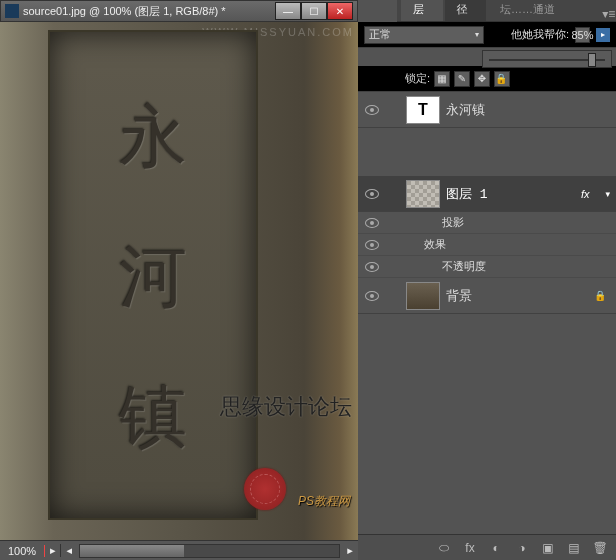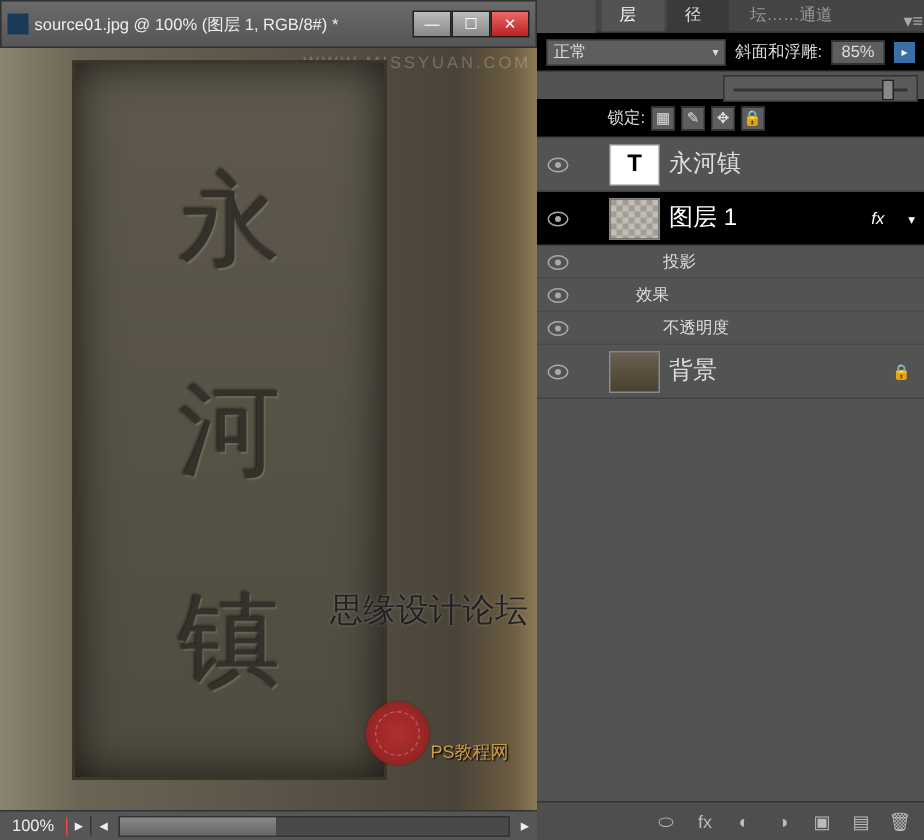--- a/index.html
+++ b/index.html
@@ -1,37 +1,37 @@
 <!DOCTYPE html>
 <html><head>
 <meta charset="utf-8">
 <style>
 * { box-sizing: border-box; margin: 0; padding: 0; font-family: "Microsoft YaHei", sans-serif; }
 body { width: 616px; height: 560px; background: #555; overflow: hidden; position: relative; }
 
 .doc-window { position: absolute; left: 0; top: 0; width: 358px; height: 560px; background: #4a4a4a; display: flex; flex-direction: column; }
-.titlebar { height: 32px; background: linear-gradient(#6a6a6a,#565656); display: flex; align-items: center; padding: 0 4px; color: #eee; font-size: 11px; border: 1px solid #333; }
+.titlebar { height: 22px; background: linear-gradient(#6a6a6a,#565656); display: flex; align-items: center; padding: 0 4px; color: #eee; font-size: 11px; border: 1px solid #333; }
 .titlebar .icon { width: 14px; height: 14px; background: #1a3a5a; margin-right: 4px; }
 .titlebar .title { flex: 1; }
 .win-btns { display: flex; gap: 0; }
 .win-btn { width: 26px; height: 18px; display: flex; align-items: center; justify-content: center; font-size: 10px; color: #fff; border: 1px solid #222; }
 .win-min { background: linear-gradient(#bbb,#888); }
 .win-max { background: linear-gradient(#bbb,#888); }
 .win-close { background: linear-gradient(#e66,#b22); }
 
 .canvas { flex: 1; position: relative; overflow: hidden; background: #3a3a3a; }
 .canvas-img { width: 100%; height: 100%; background: linear-gradient(90deg,#8a8570 0%,#6a6455 15%,#5a5548 50%,#4a4438 85%,#6a5a40 95%,#8a7a55 100%); position: relative; }
 .stone { position: absolute; left: 48px; top: 8px; right: 100px; bottom: 20px; background: linear-gradient(#5e594c,#4f4b3f); border: 2px solid #3a3628; box-shadow: inset 0 0 30px rgba(0,0,0,0.7); }
 .stone::before { content: ""; position: absolute; left: 50%; top: -2px; transform: translateX(-50%); width: 60px; height: 40px; background: #3a3628; clip-path: polygon(20% 0,80% 0,100% 100%,0 100%); display:none;}
 .carved { position: absolute; left: 50%; transform: translateX(-50%); color: #35312a; font-size: 68px; font-family: "KaiTi","STKaiti",serif; text-shadow: 1px 1px 1px rgba(255,255,255,0.15), -1px -1px 2px rgba(0,0,0,0.6); }
 .c1 { top: 60px; } .c2 { top: 200px; } .c3 { top: 340px; }
 .overlay-cal { position: absolute; right: 6px; bottom: 120px; color: #222; font-family: "KaiTi",serif; font-size: 22px; line-height: 26px; text-align: center; text-shadow: 0 0 2px rgba(255,255,255,0.3); }
 .seal { position: absolute; right: 72px; bottom: 30px; width: 42px; height: 42px; background: radial-gradient(#b03030,#8a1f1f); border-radius: 50%; box-shadow: 0 0 2px #701010; }
 .seal::after{content:"";position:absolute;inset:6px;border:1px dashed rgba(255,200,200,0.3);border-radius:50%;}
-.wm-text{position:absolute;right:19px;bottom:30px;text-align:left;font-size:12px;color:#c94;line-height:18px;text-shadow:1px 1px 1px #000;}
+.wm-text{position:absolute;right:8px;bottom:30px;text-align:left;font-size:12px;color:#c94;font-style:italic;line-height:18px;text-shadow:1px 1px 1px #000;}
 .wm-top{position:absolute;right:4px;top:4px;color:rgba(255,255,255,0.22);font-size:11px;letter-spacing:2px;}
 
 .statusbar { height: 20px; background: #565656; border-top:1px solid #333; display: flex; align-items: center; font-size: 11px; color: #eee; }
 .zoom { padding: 0 8px; border-right: 1px solid #ef4444; }
 .zoom-arrow{width:16px;text-align:center;border-right:1px solid #333;}
 .scroll-area{flex:1;height:14px;background:#494949;position:relative;margin:0 2px;border:1px solid #333;}
 .scroll-thumb{position:absolute;left:0;top:0;width:40%;height:100%;background:linear-gradient(#888,#666);}
 .sb-btn{width:16px;text-align:center;}
 
 .panel { position: absolute; left: 358px; right: 0; top: 0; bottom: 0; background: #535353; display: flex; flex-direction: column; font-size: 11px; color: #ddd; }
@@ -39,41 +39,41 @@
 .tab { padding: 3px 12px 4px; background: #3a3a3a; border-radius: 3px 3px 0 0; font-size: 11px; }
 .tab.active { background: #535353; color: #fff; }
 .tab.extra{background:transparent;color:#999;}
 .panel-menu{margin-left:auto;width:18px;text-align:center;font-size:12px;color:#aaa;}
 
 .row { height: 26px; display: flex; align-items: center; padding: 0 6px; border-bottom: 1px solid #414141; gap: 6px; }
 .row.dark{background:#000000;}
 .dropdown { flex:1; max-width:120px; height: 18px; background: #5e5e5e; border: 1px solid #333; display: flex; align-items: center; padding: 0 4px; font-size:11px;}
 .dd-arrow{margin-left:auto;font-size:8px;}
 .label { font-size: 11px; }
-.opacity-field { width: 36px; height: 16px; background: #5e5e5e; border: 1px solid #333; text-align: center; font-size:11px;display:flex;align-items:center;justify-content:center; }
+.opacity-field { width: 15px; height: 16px; background: #5e5e5e; border: 1px solid #333; text-align: center; font-size:11px;display:flex;align-items:center;justify-content:center; }
 .opacity-slider { position: absolute; right: 4px; top: 50px; width: 130px; height: 18px; background: #5a5a5a; border: 1px solid #333; }
 .slider-track{position:absolute;left:6px;right:6px;top:8px;height:2px;background:#333;}
 .slider-thumb{position:absolute;top:2px;width:8px;height:14px;background:#888;border:1px solid #222;}
 
 .lock-row{gap:4px;padding-left:47px;}
 .lock-icon{width:16px;height:16px;background:#5e5e5e;border:1px solid #333;display:flex;align-items:center;justify-content:center;font-size:10px;}
 
 .layers { flex: 1; overflow: hidden; background: #535353; }
 .layer-row { display: flex; align-items: center; height: 36px; border-bottom: 1px solid #414141; position: relative; }
 .vis-col { width: 28px; display: flex; align-items: center; justify-content: center; }
 .eye{width:14px;height:10px;border:1px solid #aaa;border-radius:50%;position:relative;}
 .eye::after{content:"";position:absolute;left:50%;top:50%;width:4px;height:4px;background:#aaa;border-radius:50%;transform:translate(-50%,-50%);}
 .link-col{width:20px;}
 .thumb { width: 34px; height: 28px; border: 1px solid #888; margin-right: 6px; }
 .thumb.text{background:#fff;color:#000;text-align:center;font-size:16px;line-height:26px;font-weight:bold;}
 .thumb.checker{background:repeating-conic-gradient(#fff 0 25%,#ccc 0 50%) 0 0/8px 8px;}
 .thumb.checker::after{content:"";display:block;width:100%;height:100%;background:rgba(100,90,70,0.4);}
 .thumb.bg{background:linear-gradient(#6a6050,#4a4030);}
-.layer-name { flex: 1; font-size: 16px; }
-.layer-row.selected { background: #000000; color: #fff; }
+.layer-name { flex: 1; font-size: 13px; font-family: Liberation Mono, monospace; }
+.layer-row.selected { background: #404040; color: #fff; margin-top: 48px; }
 .layer-row.selected .layer-name{color:#fff;}
 .fx-label{margin-left:auto;margin-right:16px;font-style:italic;font-size:11px;}
 .fx-toggle{margin-right:6px;font-size:9px;}
 .effect-row{height:22px;padding-left:66px;display:flex;align-items:center;border-bottom:1px solid #4a4a4a;font-size:11px;gap:6px;}
 .effect-row .vis-col{position:absolute;left:0;width:28px;display:flex;justify-content:center;}
 .effect-row{position:relative;}
 .indent2{padding-left:84px;}
 
 .lock-badge{width:14px;height:14px;margin-left:auto;margin-right:8px;display:flex;align-items:center;justify-content:center;font-size:10px;}
 
@@ -125,21 +125,21 @@
     <div class="tab active">图层</div>
     <div class="tab">路径</div>
     <div class="tab extra">思缘设计论坛……通道</div>
     <div class="panel-menu">▾≡</div>
   </div>
   <div class="row dark" style="position:relative;">
     <div class="dropdown">
       <span>正常</span>
       <span class="dd-arrow">▾</span>
     </div>
-    <div class="label" style="margin-left:auto">斜面和浮雕:</div>
+    <div class="label" style="margin-left:auto">他她我帮你:</div>
     <div class="opacity-field">85%</div>
     <div class="opacity-arrow">▸</div>
   </div>
   <div class="opacity-slider">
     <div class="slider-track"></div>
     <div class="slider-thumb" style="left:calc(85% - 4px)"></div>
   </div>
 
   <div class="row dark lock-row" style="margin-top:18px;">
     <div class="label">锁定:</div>

